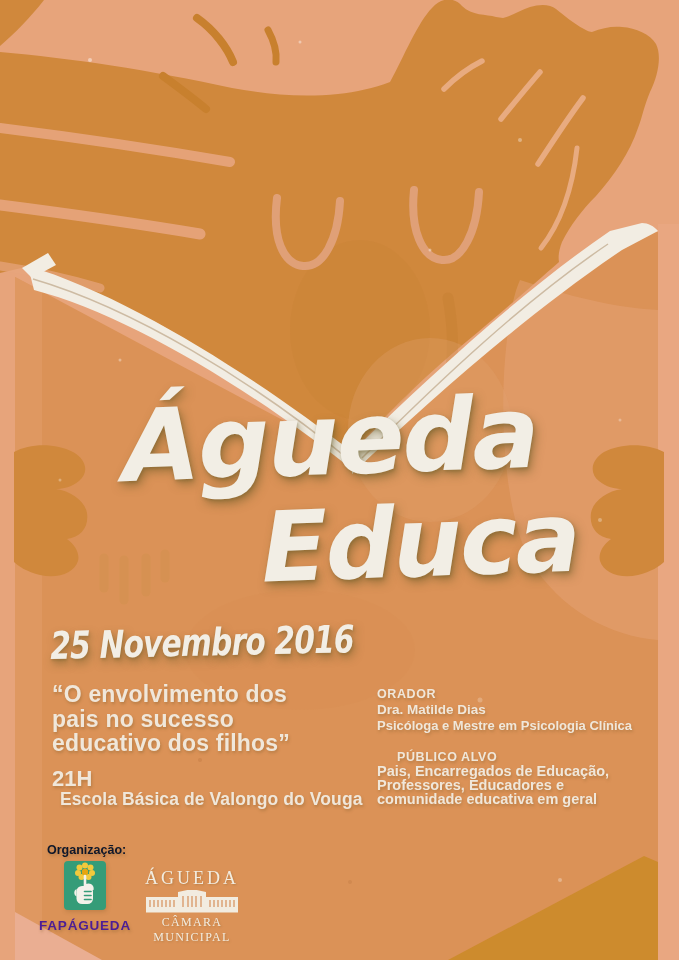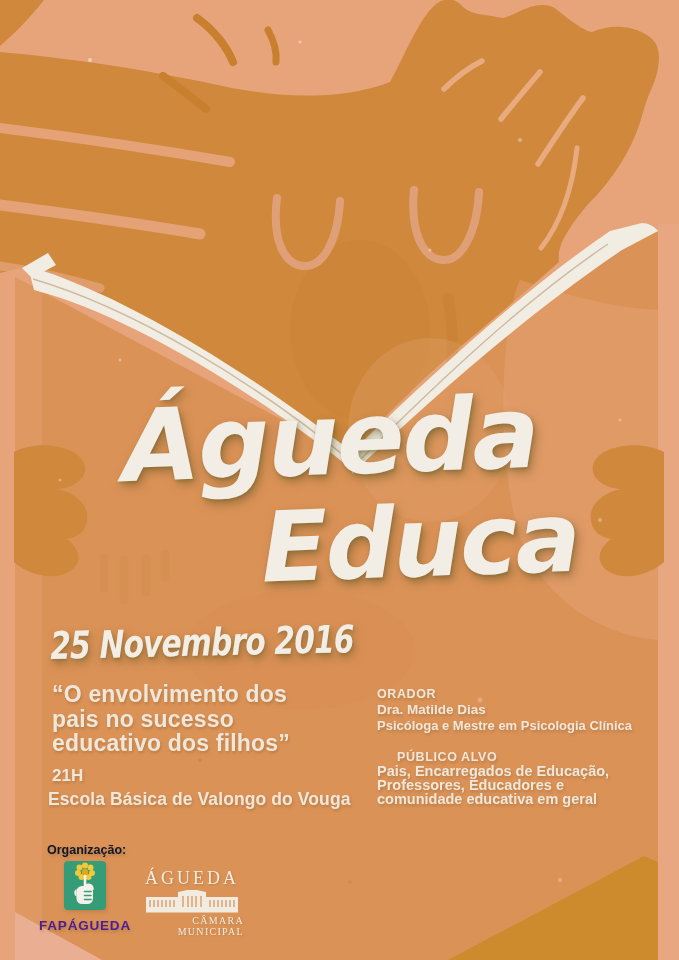--- a/index.html
+++ b/index.html
@@ -12,35 +12,35 @@
   .txt{position:absolute;color:#f0e7da;text-shadow:1px 2px 3px rgba(125,92,42,.38);}
   .script{
     font-family:"DejaVu Sans",sans-serif;font-style:italic;font-weight:700;
     color:#f2eee5;line-height:1;
     text-shadow:3px 5px 10px rgba(100,88,36,.5),1px 2px 3px rgba(100,88,36,.3);
   }
   .title-line1{left:70px;top:390px;width:520px;text-align:center;font-size:100px;letter-spacing:-2px;transform:rotate(-2deg);}
   .title-line2{left:160px;top:494px;width:520px;text-align:center;font-size:97px;letter-spacing:-2px;transform:rotate(-2deg);}
   .date-line{left:50px;top:627px;font-size:38px;letter-spacing:-1px;transform:scaleX(.78) rotate(-1deg);transform-origin:left top;white-space:nowrap;}
   .quote{left:52px;top:682px;font-size:23px;line-height:24.5px;font-weight:700;white-space:pre-line;letter-spacing:.2px;}
-  .time{left:52px;top:766px;font-size:17px;font-weight:700;}
-  .venue{left:48px;top:789px;font-size:17.5px;font-weight:700;letter-spacing:.1px;}
+  .time{left:52px;top:766px;font-size:22px;font-weight:700;}
+  .venue{left:60px;top:789px;font-size:17.5px;font-weight:700;letter-spacing:.1px;}
   .col-label{font-size:12.5px;font-weight:700;letter-spacing:.6px;}
   .speaker-name{left:377px;top:702px;font-size:13.5px;font-weight:700;}
   .speaker-desc{left:377px;top:718px;font-size:13px;font-weight:700;}
   .speaker-label{left:377px;top:687px;}
   .audience-label{left:377px;top:750px;margin-left:20px;}
   .audience-text{left:377px;top:765px;font-size:14.5px;line-height:13.8px;font-weight:700;white-space:pre-line;}
   .org-label{left:47px;top:843px;font-size:12.5px;color:#0f172a;font-weight:700;}
   .fap-badge{position:absolute;left:64px;top:861px;width:42px;height:49px;border-radius:4px;background:#359c78;box-shadow:1px 2px 4px rgba(120,80,30,.25);}
   .fap-name{left:5px;top:918px;width:160px;text-align:center;font-size:13.5px;font-weight:700;letter-spacing:.8px;color:#4c1d95;}
   .cm-logo{position:absolute;left:140px;top:868px;width:104px;text-align:center;color:#f2ece0;text-shadow:1px 1px 2px rgba(125,92,42,.35);}
   .cm-name{font-family:"Liberation Serif",serif;font-size:18px;letter-spacing:3px;font-weight:400;}
   .cm-building{margin:1px auto 0;display:block;}
-  .cm-sub{font-family:"Liberation Serif",serif;font-size:10px;letter-spacing:1.3px;margin-top:1px;text-align:right;}
+  .cm-sub{font-family:"Liberation Serif",serif;font-size:12px;letter-spacing:1.3px;margin-top:1px;}
 </style>
 </head>
 <body>
 
 <div class="poster">
 
   <svg class="art" width="679" height="960" viewBox="0 0 679 960">
 
     <rect x="0" y="0" width="679" height="960" fill="#e7a47b"></rect>
 

